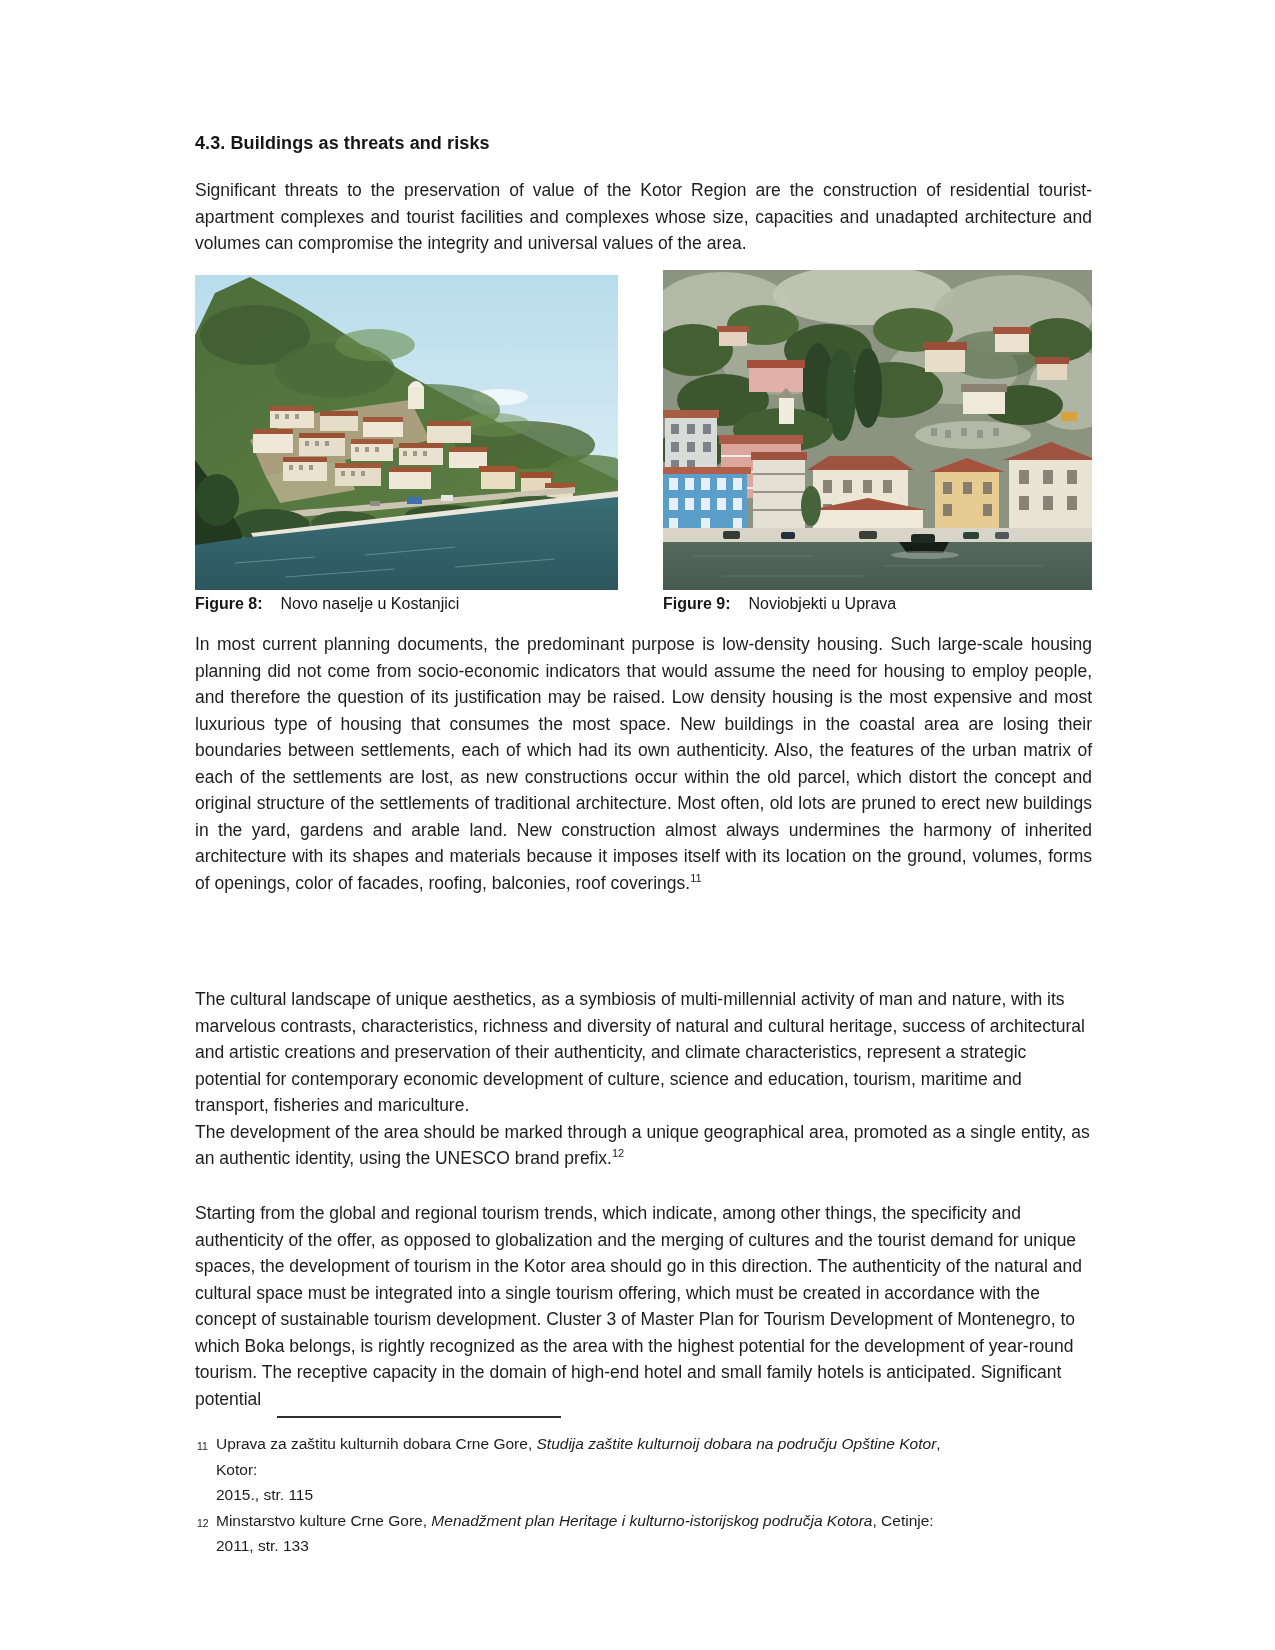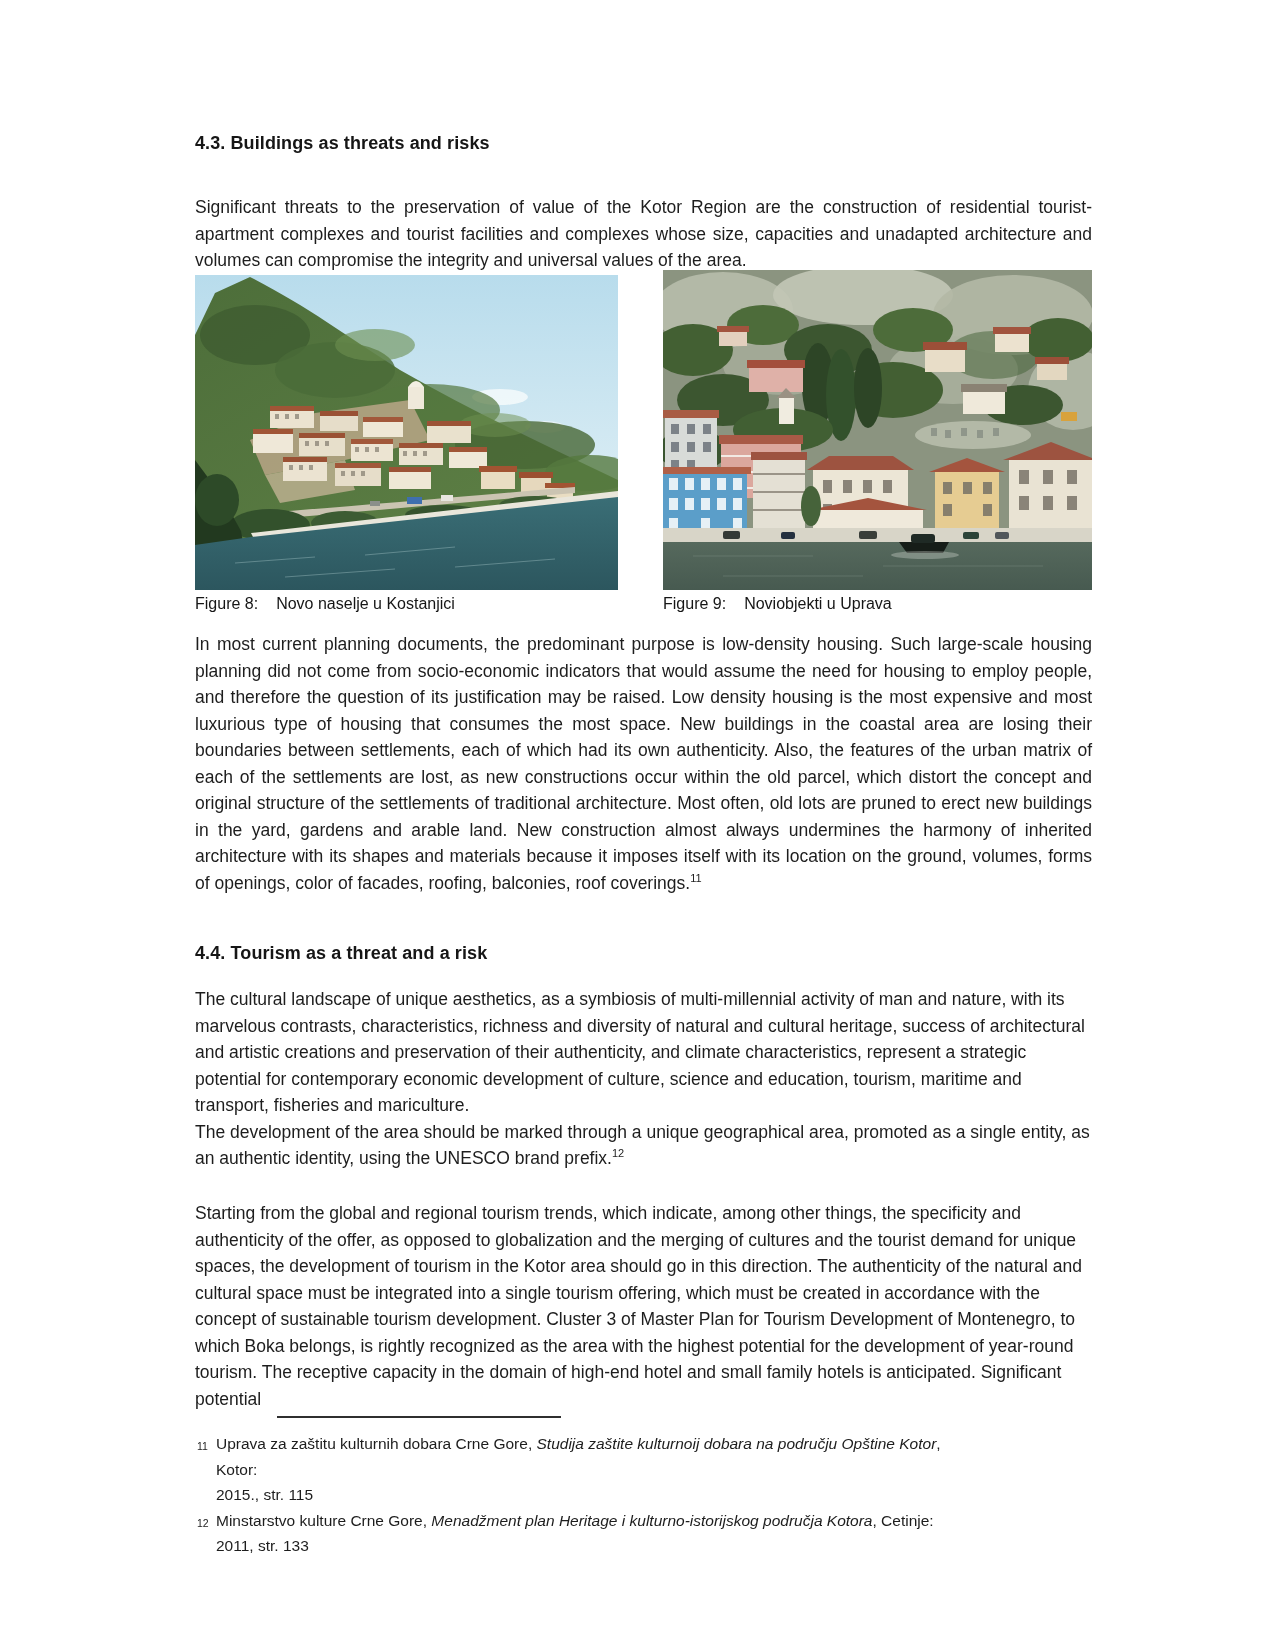--- a/index.html
+++ b/index.html
@@ -10,36 +10,36 @@
   }
   .block { position:absolute; left:195px; width:897px; }
   h2.sec { font-size:18px; font-weight:bold; color:#161616; letter-spacing:0.1px; }
   p.body { font-size:17.5px; line-height:26.5px; color:#1d1d1d; }
   .justify { text-align:justify; }
   sup.ref { font-size:11px; vertical-align:super; line-height:0; }
   .figrow { display:flex; justify-content:space-between; align-items:flex-end; }
   figure { margin:0; }
   .fig-img { display:block; }
   figcaption { font-size:16px; margin-top:5px; color:#161616; white-space:nowrap; }
-  figcaption b { font-weight:normal; }
+  figcaption b { font-weight:bold; }
   figcaption .cap-text { margin-left:18px; }
   .fnrule { position:absolute; left:277px; top:1416px; width:284px; border-top:2px solid #2f2f2f; }
   .footnotes { position:absolute; left:195px; top:1431px; width:897px; font-size:15.5px; line-height:25.5px; color:#1d1d1d; }
   .footnote { position:relative; padding-left:21px; }
   .footnote sup.fn-ref { position:absolute; left:2px; top:3px; font-size:10.5px; }
   .footer { position:absolute; left:195px; top:1594px; width:897px; text-align:center; font-size:16.5px; color:#222; }
 </style>
 </head>
 <body>
 
 <div class="page">
 
   <h2 class="sec block" style="top:133px;">4.3. Buildings as threats and risks</h2>
 
-  <p class="body justify block" style="top:194px;">Significant threats to the preservation of value of the Kotor Region are the construction of residential tourist-apartment complexes and tourist facilities and complexes whose size, capacities and unadapted architecture and volumes can compromise the integrity and universal values of the area.</p>
+  <p class="body justify block" style="top:177px;">Significant threats to the preservation of value of the Kotor Region are the construction of residential tourist-apartment complexes and tourist facilities and complexes whose size, capacities and unadapted architecture and volumes can compromise the integrity and universal values of the area.</p>
 
   <div class="figrow block" style="top:270px;">
 
     <figure>
       <svg class="fig-img" width="423" height="315" viewBox="0 0 423 315" role="img">
         <defs>
           <linearGradient id="sky8" x1="0" y1="0" x2="0" y2="1">
             <stop offset="0" stop-color="#b8dcec"></stop>
               <stop offset="1" stop-color="#e9f4f8"></stop>
           </linearGradient>
@@ -315,21 +315,20 @@
       </svg>
       <figcaption>
         <b>Figure 9:</b><span class="cap-text">Noviobjekti u Uprava</span>
       </figcaption>
     </figure>
 
   </div>
 
   <p class="body justify block" style="top:631px;"><span>In most current planning documents, the predominant purpose is low-density housing. Such large-scale housing planning did not come from socio-economic indicators that would assume the need for housing to employ people, and therefore the question of its justification may be raised. Low density housing is the most expensive and most luxurious type of housing that consumes the most space. New buildings in the coastal area are losing their boundaries between settlements, each of which had its own authenticity. Also, the features of the urban matrix of each of the settlements are lost, as new constructions occur within the old parcel, which distort the concept and original structure of the settlements of traditional architecture. Most often, old lots are pruned to erect new buildings in the yard, gardens and arable land. New construction almost always undermines the harmony of inherited architecture with its shapes and materials because it imposes itself with its location on the ground, volumes, forms of openings, color of facades, roofing, balconies, roof coverings.</span><sup class="ref">11</sup></p>
 
-  <h2 class="sec block" style="top:943px;">4.4. Tourism as a threat and a risk</h2>
 
   <p class="body block" style="top:986px;"><span>The cultural landscape of unique aesthetics, as a symbiosis of multi-millennial activity of man and nature, with its marvelous contrasts, characteristics, richness and diversity of natural and cultural heritage, success of architectural and artistic creations and preservation of their authenticity, and climate characteristics, represent a strategic potential for contemporary economic development of culture, science and education, tourism, maritime and transport, fisheries and mariculture.</span><br><span>The development of the area should be marked through a unique geographical area, promoted as a single entity, as an authentic identity, using the UNESCO brand prefix.</span><sup class="ref">12</sup></p>
 
   <p class="body block" style="top:1200px;">Starting from the global and regional tourism trends, which indicate, among other things, the specificity and authenticity of the offer, as opposed to globalization and the merging of cultures and the tourist demand for unique spaces, the development of tourism in the Kotor area should go in this direction. The authenticity of the natural and cultural space must be integrated into a single tourism offering, which must be created in accordance with the concept of sustainable tourism development. Cluster 3 of Master Plan for Tourism Development of Montenegro, to which Boka belongs, is rightly recognized as the area with the highest potential for the development of year-round tourism. The receptive capacity in the domain of high-end hotel and small family hotels is anticipated. Significant potential</p>
 
   <div class="fnrule"></div>
 
   <div class="footnotes">
     <div class="footnote">
       <sup class="fn-ref">11</sup><span>Uprava za zaštitu kulturnih dobara Crne Gore, </span><i>Studija zaštite kulturnoij dobara na području Opštine Kotor</i><span>,</span><br>

